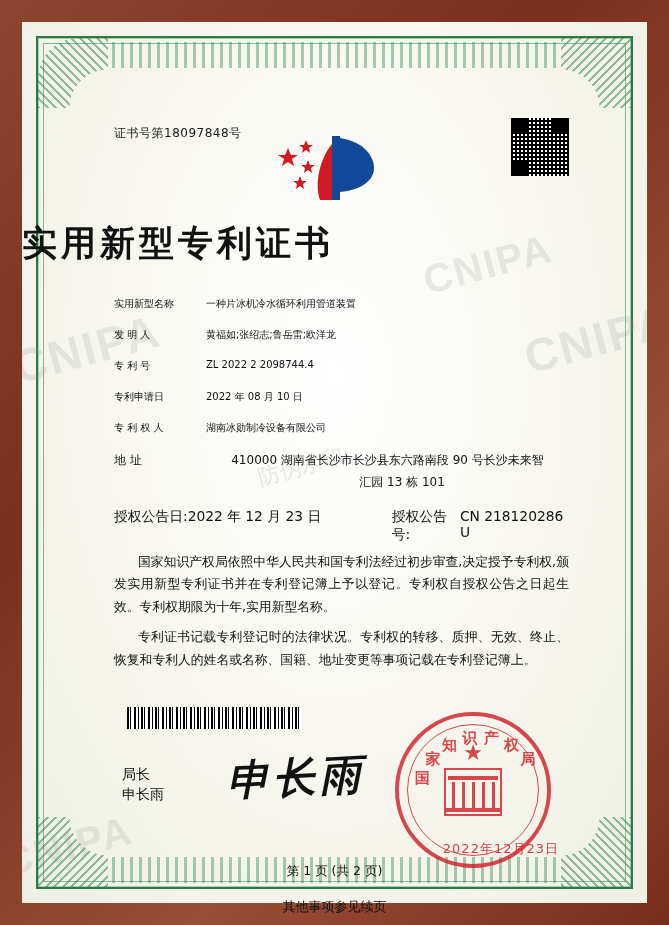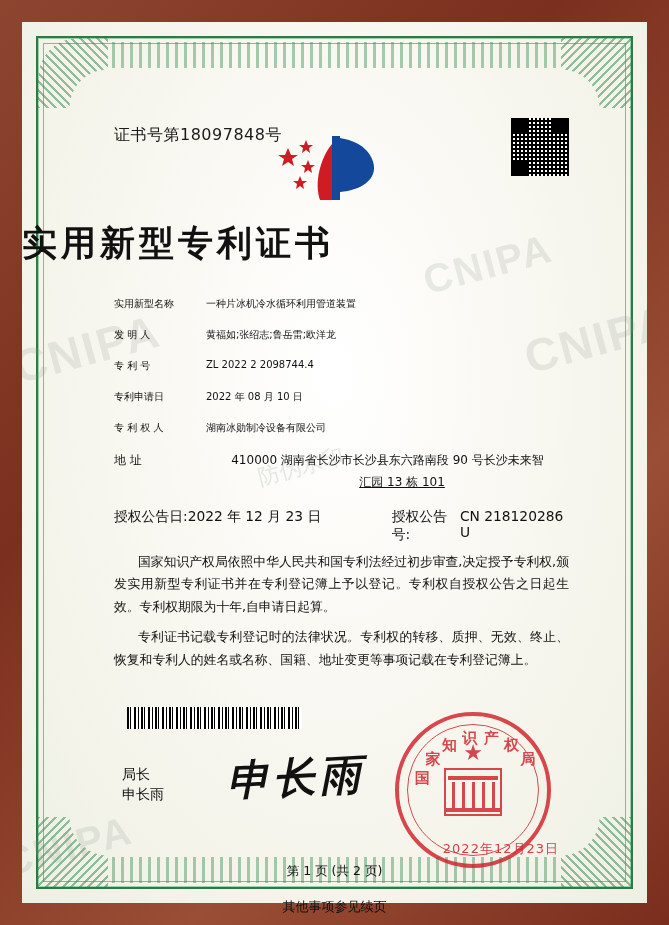--- a/index.html
+++ b/index.html
@@ -76,21 +76,21 @@
   .wm-cn{
     position:absolute;left:235px;top:430px;font-size:22px;
     color:rgba(150,160,150,.22);transform:rotate(-15deg);
     font-family:"DejaVu Sans", sans-serif;
   }
 
   .content{position:absolute;left:0;top:0;right:0;bottom:0;}
 
   .cert-no{
     position:absolute;left:92px;top:103px;
-    font-size:16px;color:#1a1a1a;letter-spacing:.5px;
+    font-size:12px;color:#1a1a1a;letter-spacing:.5px;
   }
   .qr{
     position:absolute;right:78px;top:96px;width:58px;height:58px;
     background:
       linear-gradient(#000,#000) 0 0/16px 16px no-repeat,
       linear-gradient(#fff,#fff) 4px 4px/8px 8px no-repeat,
       linear-gradient(#000,#000) 6px 6px/4px 4px no-repeat,
       linear-gradient(#000,#000) 42px 0/16px 16px no-repeat,
       linear-gradient(#fff,#fff) 46px 4px/8px 8px no-repeat,
       linear-gradient(#000,#000) 48px 6px/4px 4px no-repeat,
@@ -110,21 +110,21 @@
     position:absolute;left:0;right:0;top:198px;text-align:left;
     font-size:35px;font-weight:bold;color:#111;letter-spacing:4px;
   }
 
   .fields{position:absolute;left:92px;right:78px;top:275px;}
   .row{display:flex;align-items:flex-start;margin-bottom:17px;font-size:10px;color:#111;}
   .lbl{width:92px;flex:0 0 92px;letter-spacing:0;}
   .val{flex:1;}
   .row2{display:flex;align-items:flex-start;margin-bottom:17px;font-size:12px;color:#111;}
   .addr-wrap{flex:1;text-align:center;}
-  .addr2{margin-top:5px;padding-left:29px;text-decoration:underline;}
+  .addr2{margin-top:5px;padding-left:29px;}
   .pub{display:flex;font-size:13.8px;color:#111;margin-bottom:8px;}
   .pub .c1{width:300px;display:flex;}
   .pub .c2{display:flex;}
   .pub .k{letter-spacing:0;}
 
   .para{
     position:absolute;left:92px;right:78px;top:529px;
     font-size:12.8px;line-height:1.75;color:#111;text-align:justify;
   }
   .para p{margin:0 0 8px 0;text-indent:24px;}
@@ -278,21 +278,21 @@
             </div>
             <div class="c2">
               <span class="k">授权公告号:</span>
               <span>CN 218120286 U</span>
             </div>
           </div>
 
         </div>
 
         <div class="para">
-          <p>国家知识产权局依照中华人民共和国专利法经过初步审查,决定授予专利权,颁发实用新型专利证书并在专利登记簿上予以登记。专利权自授权公告之日起生效。专利权期限为十年,自申请日起算。</p>
+          <p>国家知识产权局依照中华人民共和国专利法经过初步审查,决定授予专利权,颁发实用新型专利证书并在专利登记簿上予以登记。专利权自授权公告之日起生效。专利权期限为十年,实用新型名称。</p>
           <p>专利证书记载专利登记时的法律状况。专利权的转移、质押、无效、终止、恢复和专利人的姓名或名称、国籍、地址变更等事项记载在专利登记簿上。</p>
         </div>
 
         <div class="barcode"></div>
 
         <div class="sig-label">
           <div>局长</div>
           <div>申长雨</div>
         </div>
 

